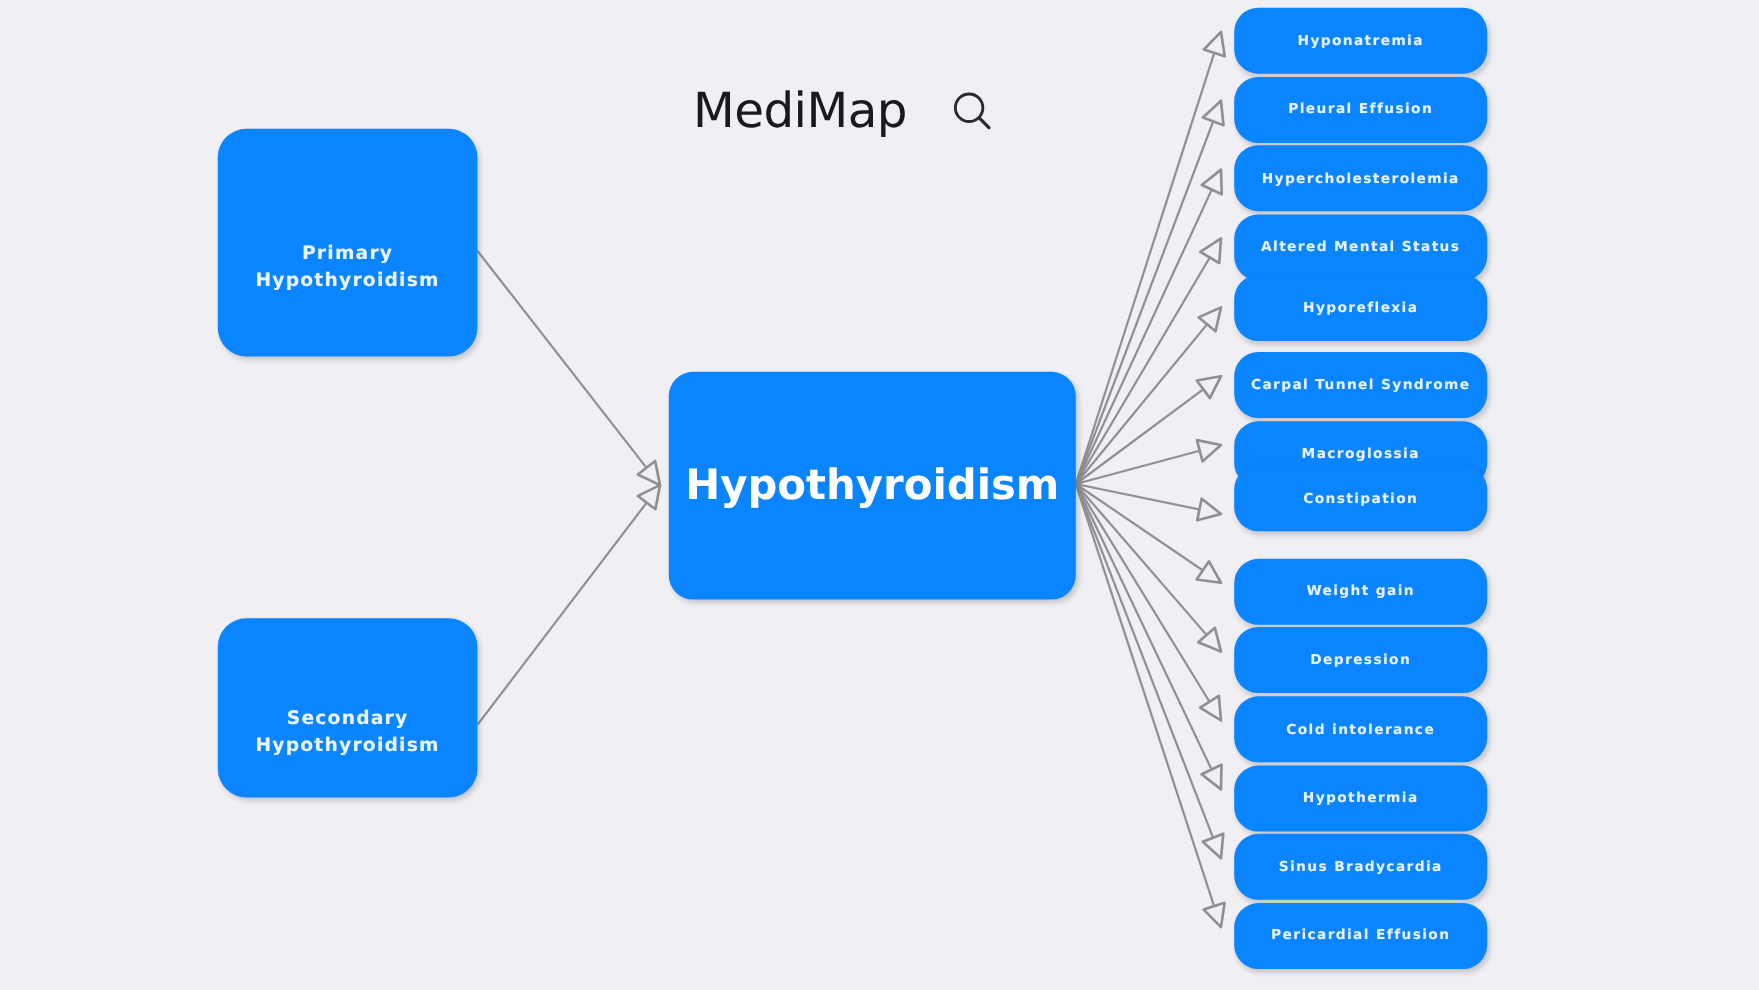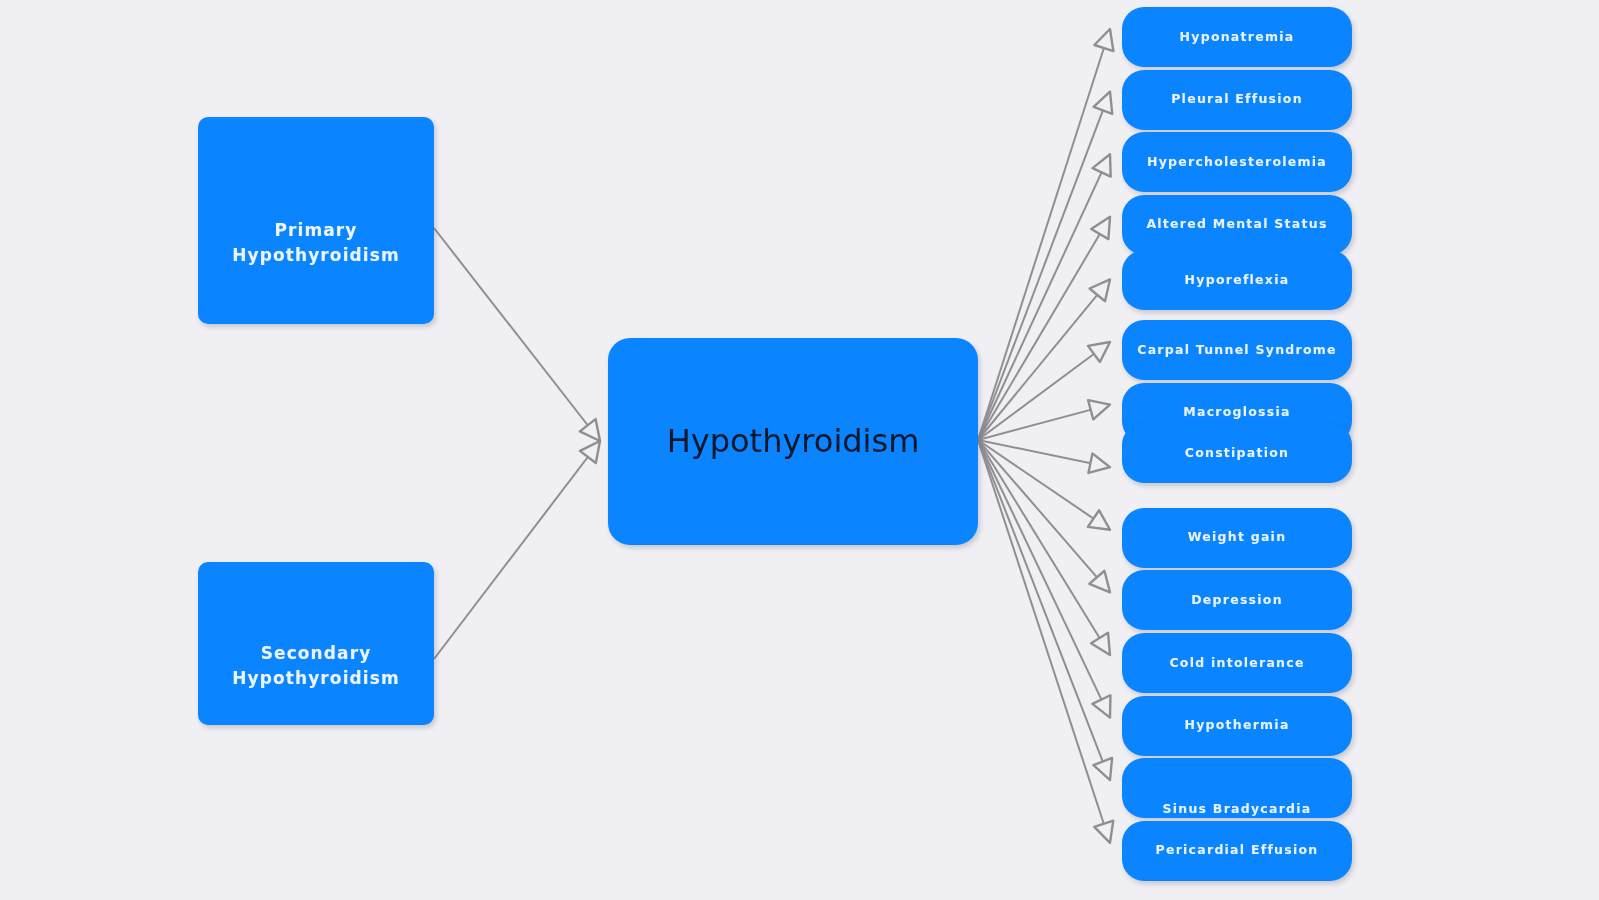--- a/index.html
+++ b/index.html
@@ -70,43 +70,43 @@
     align-items: center;
     justify-content: center;
     text-align: center;
     z-index: 20;
     box-shadow: 2px 3px 5px rgba(60,60,70,0.22);
     cursor: pointer;
     overflow: visible;
   }
 
   .node-box {
-    border-radius: 10px;
+    border-radius: 26px;
   }
   .node-box .node-label {
     font-size: 17px;
     font-weight: 700;
     letter-spacing: 1.1px;
     line-height: 1.45;
     color: #eaf4ff;
     text-shadow: 0 0 1px rgba(255,255,255,0.35);
   }
 
   #node-hypothyroidism {
     left: 608px;
     top: 338px;
     width: 370px;
     height: 207px;
     border-radius: 22px;
   }
   #node-hypothyroidism .node-label {
-    font-size: 32px;
-    font-weight: 400;
+    font-size: 38px;
+    font-weight: 700;
     letter-spacing: 0px;
-    color: #0f172a;
+    color: #ffffff;
     line-height: 1.1;
   }
 
   #node-primary {
     left: 198px;
     top: 117px;
     width: 236px;
     height: 207px;
   }
   #node-primary .node-label,
@@ -222,22 +222,31 @@
       </div>
       <div class="pill" style="top: 570.4px;">
         <span class="pill-label">Depression</span>
       </div>
       <div class="pill" style="top: 633px;">
         <span class="pill-label">Cold intolerance</span>
       </div>
       <div class="pill" style="top: 695.6px;">
         <span class="pill-label">Hypothermia</span>
       </div>
-      <div class="pill" style="top: 758.2px; align-items: flex-end;">
+      <div class="pill" style="top: 758.2px;">
         <span class="pill-label">Sinus Bradycardia</span>
       </div>
       <div class="pill" style="top: 820.8px;">
         <span class="pill-label">Pericardial Effusion</span>
       </div>
     </div>
 
+  <div id="app-header">
+    <div id="app-title">MediMap</div>
+    <div id="search-icon-wrap">
+      <svg width="42" height="42" viewBox="0 0 42 42" aria-hidden="true">
+        <circle cx="18" cy="18" r="12.5" fill="none" stroke="#2b2b2f" stroke-width="2.6"></circle>
+        <line x1="27.2" y1="27.2" x2="36" y2="36" stroke="#2b2b2f" stroke-width="3" stroke-linecap="round"></line>
+      </svg>
+    </div>
+  </div>
 
 </div>
 
 </body></html>

